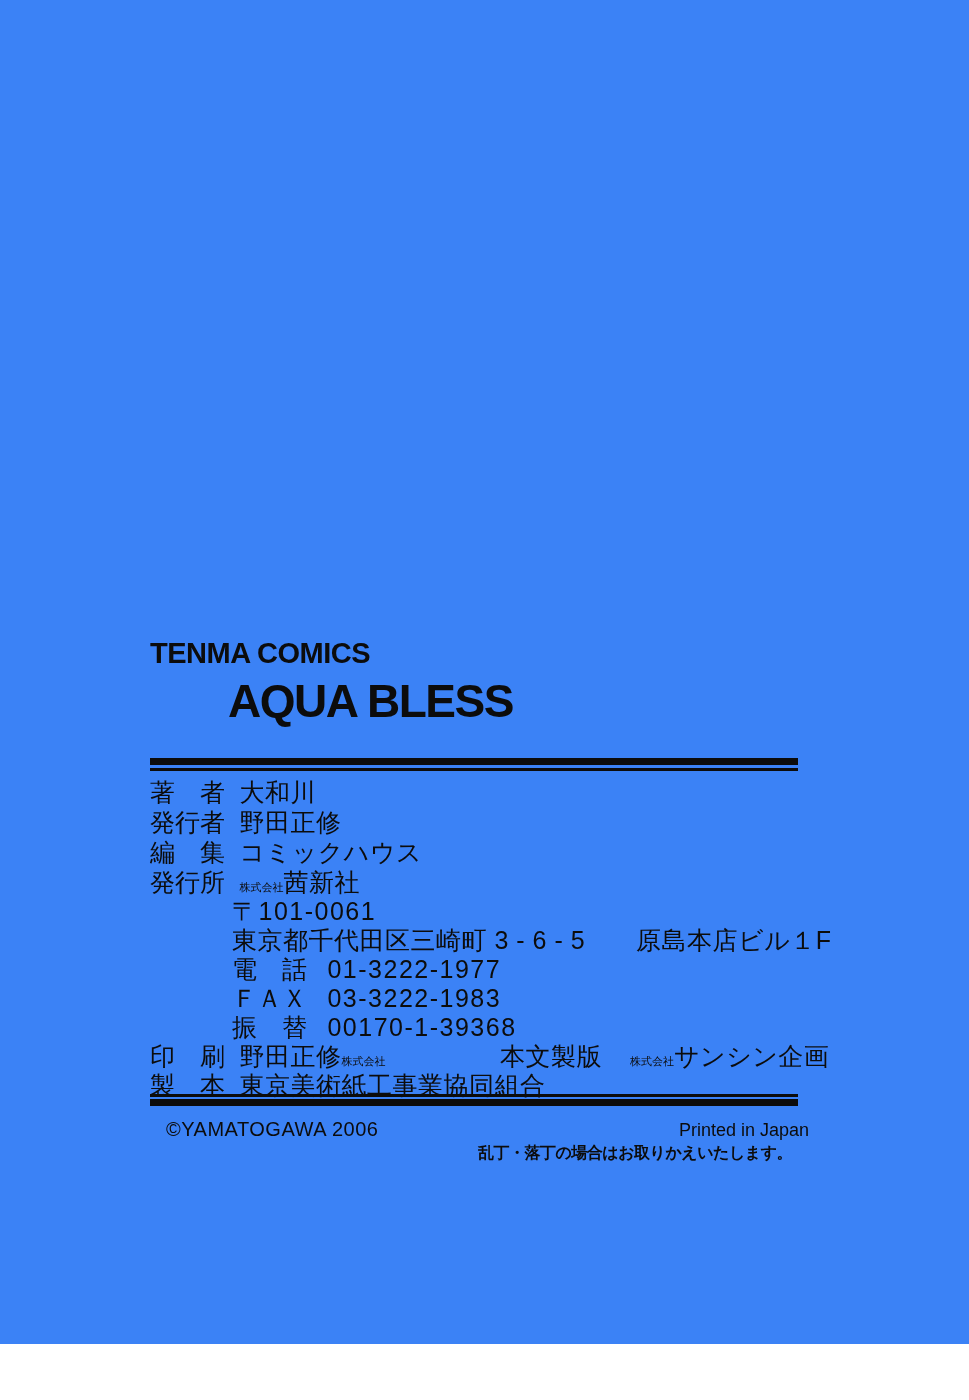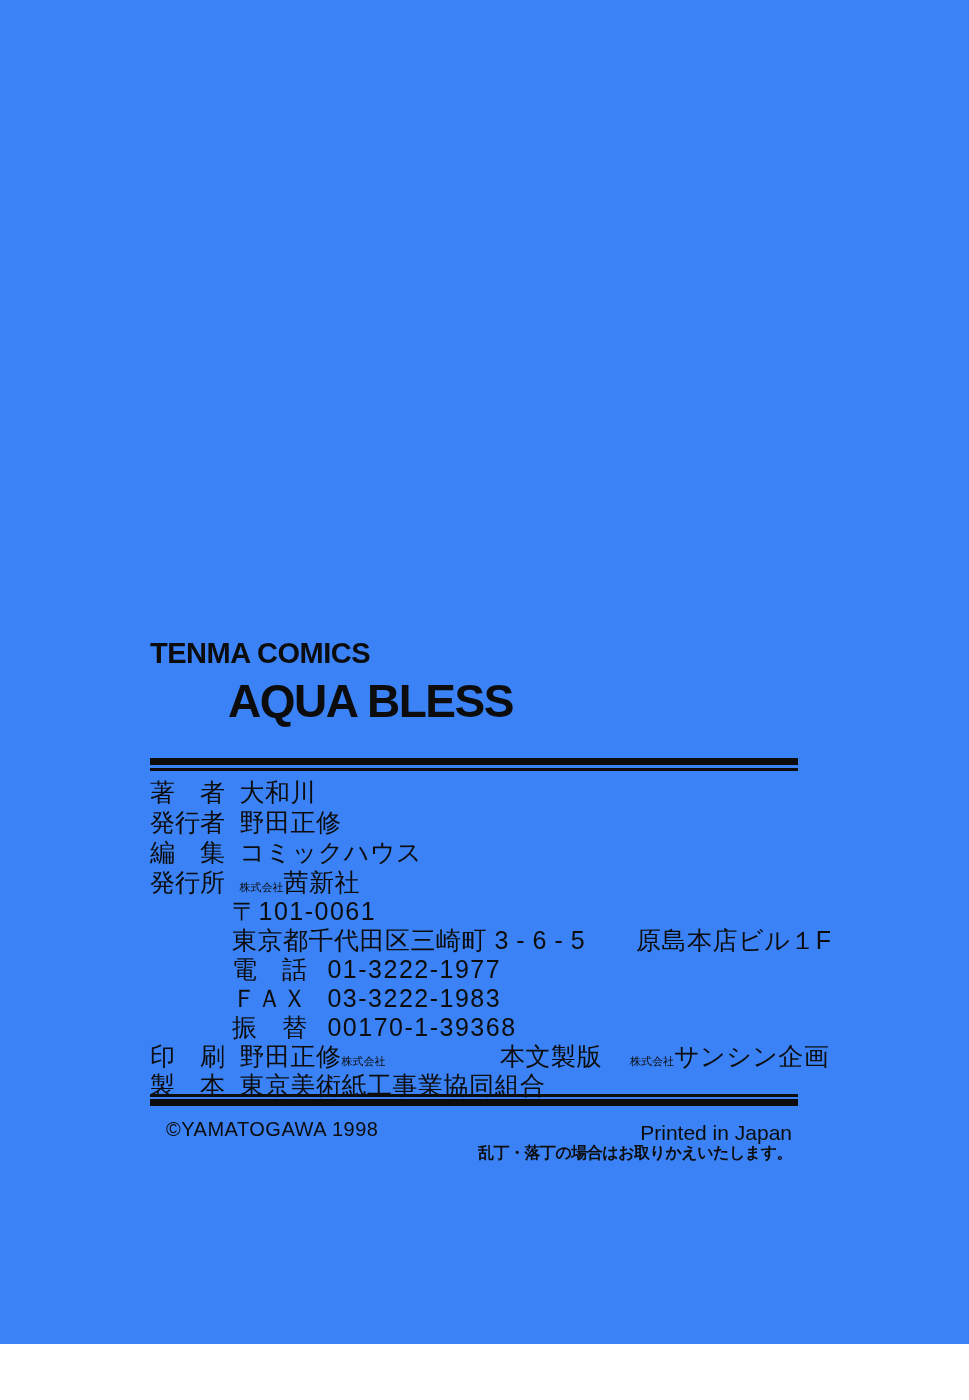--- a/index.html
+++ b/index.html
@@ -40,22 +40,22 @@
   .num  { letter-spacing:1.5px; }
   .small-corp { font-size:11px; letter-spacing:0; }
   .typeset-seg { left:500px; }
   .typeset-corp { margin-left:28px; }
 
   .copyright {
     position:absolute; left:166px; top:1117px;
     font-size:20px; letter-spacing:0.5px; line-height:1.2;
   }
   .printed {
-    position:absolute; right:177px; top:1120px;
-    font-size:21px; line-height:1.2;
+    position:absolute; right:160px; top:1120px;
+    font-size:18px; line-height:1.2;
   }
   .notice {
     position:absolute; right:177px;
     font-size:16px; font-weight:600; letter-spacing:-0.5px;
     line-height:1.2; white-space:nowrap;
   }
   .notice-1 { top:1143px;margin-left:35px; }
   .notice-2 { top:1166px; }
   .speck {
     position:absolute; left:466px; top:1370px;
@@ -130,19 +130,19 @@
   <div class="crow" style="top:1071px">
     <span class="lbl">製　本</span>
     <span>東京美術紙工事業協同組合</span>
   </div>
 
   <div class="rule rule-bottom">
     <div class="bar-thin"></div>
     <div class="bar-thick"></div>
   </div>
 
-  <div class="copyright">©YAMATOGAWA 1998</div>
+  <div class="copyright">©YAMATOGAWA 2006</div>
   <div class="printed">Printed in Japan</div>
   <div class="notice notice-1">乱丁・落丁の場合はお取りかえいたします。</div>
 
   <div class="speck"></div>
 
 </div>
 
 </body></html>

